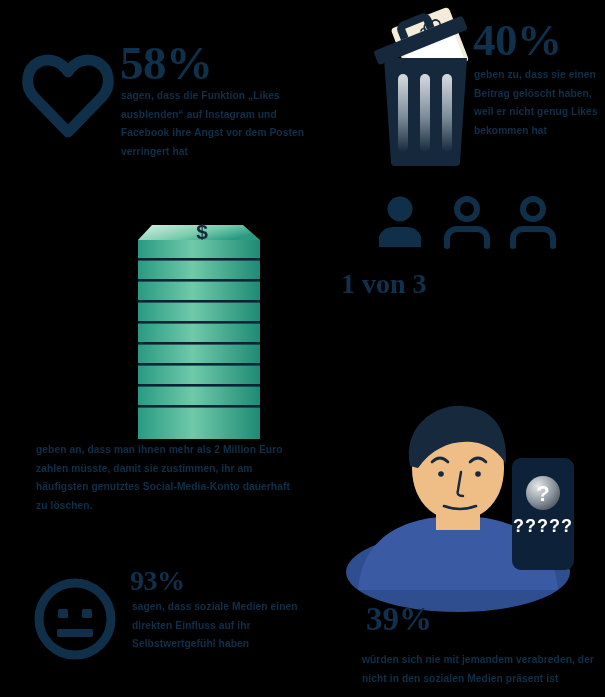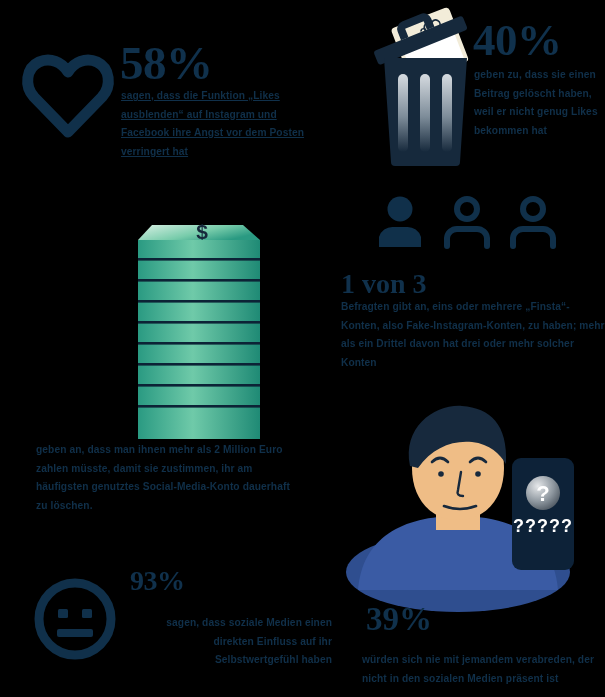--- a/index.html
+++ b/index.html
@@ -45,21 +45,21 @@
     font-family: "Liberation Serif", serif;
     font-weight: 700;
     color: #10314c;
   }
 
   
   #stat-likes-hide { left: 0px; top: 30px; width: 330px; height: 160px; }
   #heart-icon-wrap { position: absolute; left: 22px; top: 22px; width: 92px; height: 86px; }
   #stat-likes-hide .num-wrap { position: absolute; left: 120px; top: 10px; }
   #stat-likes-hide .bignum { font-size: 47px; }
-  #stat-likes-hide .txt { position: absolute; left: 121px; top: 57px; width: 198px; text-decoration: underline; }
+  #stat-likes-hide .txt { position: absolute; left: 121px; top: 57px; width: 198px; }
 
   
   #stat-deleted-post { left: 362px; top: 0px; width: 243px; height: 175px; }
   #trash-icon-wrap { position: absolute; left: 6px; top: 6px; width: 115px; height: 160px; }
   #stat-deleted-post .num-wrap { position: absolute; left: 111px; top: 18px; }
   #stat-deleted-post .bignum { font-size: 45px; text-align: right; }
   #stat-deleted-post .txt { position: absolute; left: 112px; top: 66px; width: 140px; }
 
   
   #stat-million-euro { left: 20px; top: 195px; width: 320px; height: 325px; }
@@ -73,21 +73,21 @@
   #people-icon-wrap { position: absolute; left: 42px; top: 5px; width: 185px; height: 55px; }
   #stat-finsta .lead-wrap { position: absolute; left: 8px; top: 78px; width: 264px; }
   #stat-finsta .serif-lead { font-size: 28px; letter-spacing: 0px; font-family: Liberation Serif, serif; }
   #stat-finsta .txt { position: absolute; left: 8px; top: 108px; width: 264px; }
 
   
   #stat-selfworth { left: 20px; top: 565px; width: 310px; height: 120px; }
   #face-icon-wrap { position: absolute; left: 13px; top: 12px; width: 84px; height: 84px; }
   #stat-selfworth .num-wrap { position: absolute; left: 110px; top: 2px; }
   #stat-selfworth .bignum { font-size: 28px; }
-  #stat-selfworth .txt { position: absolute; left: 112px; top: 49px; width: 200px; text-align: right; }
+  #stat-selfworth .txt { position: absolute; left: 112px; top: 33px; width: 200px; }
 
   
   #stat-dating { left: 340px; top: 420px; width: 265px; height: 277px; }
   #person-phone-wrap { position: absolute; left: 0px; top: 0px; width: 245px; height: 185px; }
   #stat-dating .lead-wrap { position: absolute; left: 26px; top: 181px; width: 236px; }
   #stat-dating .serif-lead { font-size: 33px; }
   #stat-dating .txt { position: absolute; left: 22px; top: 231px; width: 240px; }
 
   svg { display: block; overflow: visible; }
 </style>
@@ -194,21 +194,20 @@
 
         <g fill="none" stroke="#10304a" stroke-width="6" stroke-linejoin="round" stroke-linecap="round">
           <circle cx="158" cy="14" r="10"></circle>
           <path d="M138 51 L138 43 a10 10 0 0 1 10 -9 l20 0 a10 10 0 0 1 10 9 l0 8"></path>
         </g>
       </svg>
     </div>
     <div class="lead-wrap">
       <span class="serif-lead">1 von 3</span>
     </div>
-    <div class="txt body-text">Befragten gibt an, eins oder mehrere „Finsta“-Konten, also Fake-Instagram-Konten, zu haben; mehr als ein Drittel davon hat drei oder mehr solcher Konten</div>
   </div>
 
   <div class="block" id="stat-selfworth">
     <div id="face-icon-wrap">
       <svg width="84" height="84" viewBox="0 0 84 84" aria-hidden="true">
         <circle cx="42" cy="42" r="36" fill="none" stroke="#10304a" stroke-width="9"></circle>
         <rect x="25" y="32" width="10" height="9" rx="1.5" fill="#10304a"></rect>
         <rect x="49" y="32" width="10" height="9" rx="1.5" fill="#10304a"></rect>
         <rect x="24" y="52" width="36" height="8" rx="2" fill="#10304a"></rect>
       </svg>

